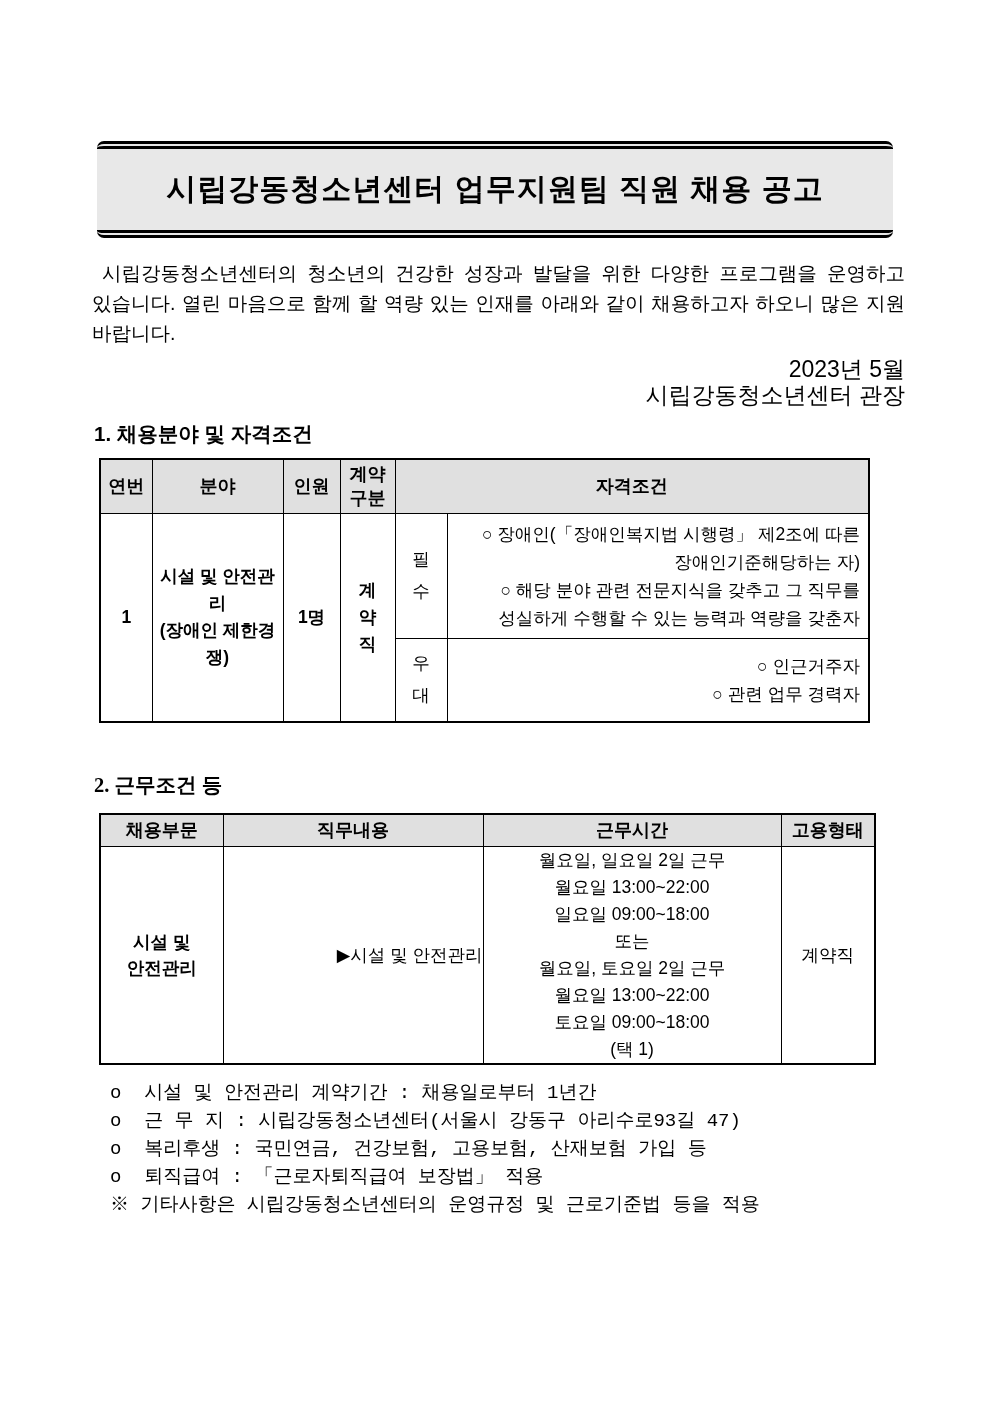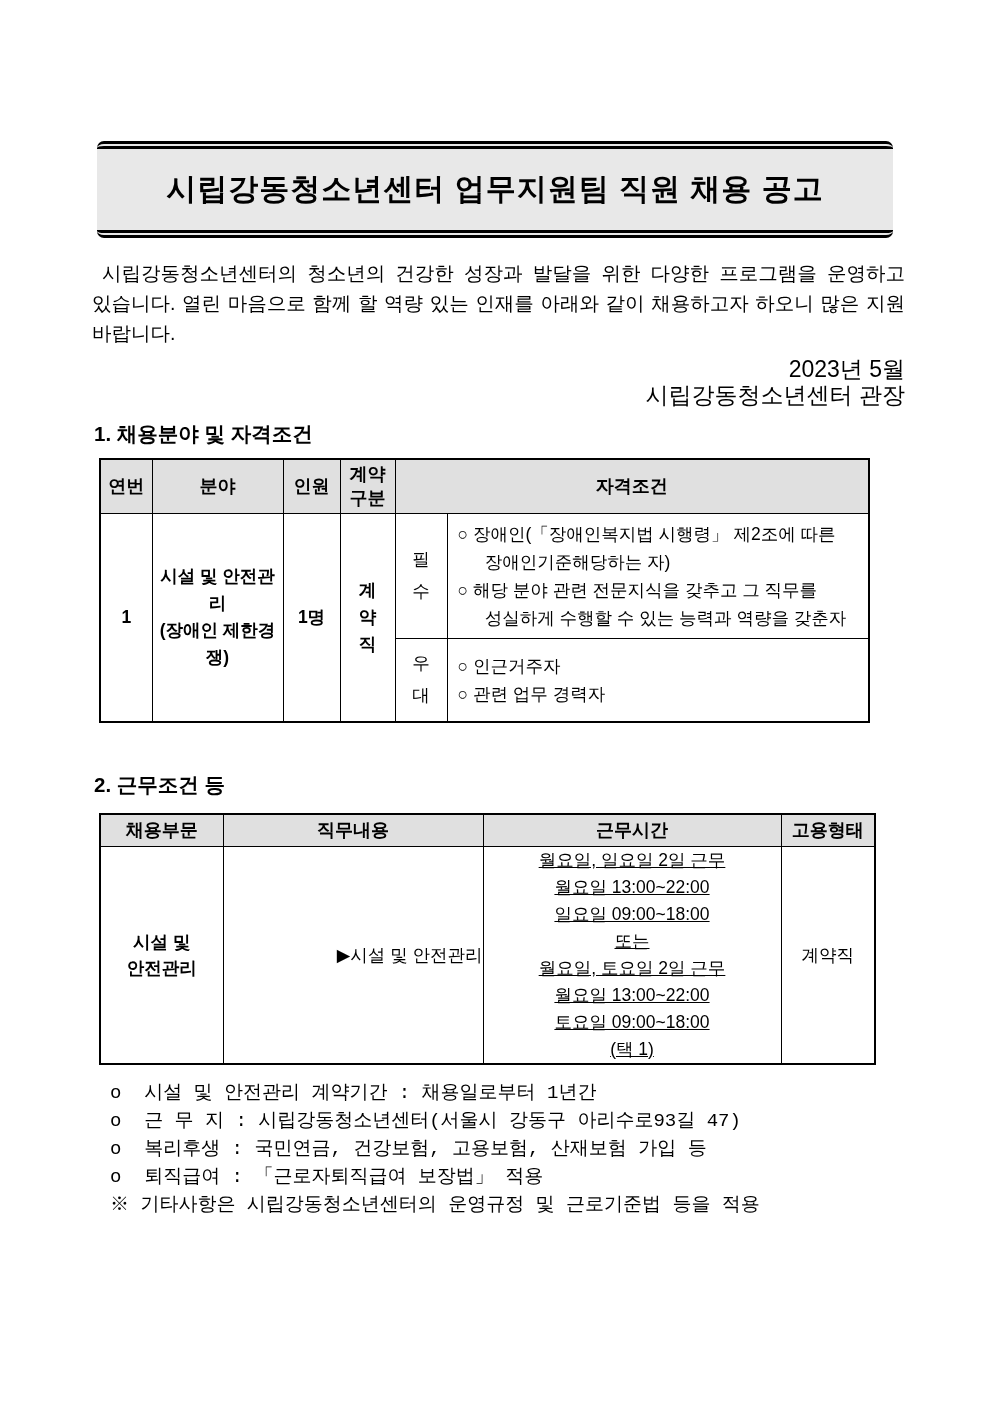--- a/index.html
+++ b/index.html
@@ -26,45 +26,45 @@
   
   .intro {
     margin: 20px 0 0 0; font-size: 19.5px; line-height: 30px;
     text-align: justify; text-indent: 10px; word-break: keep-all;
   }
   .align-right { text-align: right; font-size: 23px; line-height: 26px; }
   .date-line { margin-top: 8px; }
 
   
   .sec-heading { font-size: 20.5px; font-weight: bold; margin: 12px 0 0 2px; }
-  .sec-heading.second { margin-top: 48px; }
+  .sec-heading.second { margin-top: 48px; font-family: Liberation Serif, serif; }
 
   
   table { border-collapse: collapse; table-layout: fixed; border: 2px solid var(--border_color, #000); }
   th, td { border: 1px solid var(--border_color, #000); padding: 0; text-align: center; vertical-align: middle; }
   th { background: var(--table_header_bg, #e0e0e0); font-weight: bold; font-size: 18px; }
   .pre { white-space: pre-line; }
   .bold { font-weight: bold; }
 
   .t1 { width: 769px; margin: 10px 0 0 7px; font-size: 17.5px; }
   .t1 .thead th { height: 54px; }
   .t1 .rowA { height: 122px; }
   .t1 .rowB { height: 84px; }
   .vert { display: inline-block; width: 1.1em; word-break: break-all; line-height: 1.55; text-align: center; }
   .vert.label { line-height: 1.8; }
-  .qual { text-align: left; padding: 6px 8px 6px 10px; margin-top: 37px; }
+  .qual { text-align: right; padding: 6px 8px 6px 10px; margin-top: 37px; }
   .qitem { padding-left: 1.55em; text-indent: -1.55em; line-height: 28px; word-break: keep-all; }
   .field-cell { line-height: 27px; }
 
   .t2 { width: 775px; margin: 14px 0 0 7px; font-size: 17.5px; }
   .t2 .thead th { height: 32px; }
   .t2 .body-row { height: 218px; }
   .duty-cell { text-align: right; }
   .part-cell { line-height: 26px; }
-  .hours-line { line-height: 27px; text-decoration: underline; }
+  .hours-line { line-height: 27px; }
 
   
   .notes { margin: 14px 0 0 18px; font-size: 19px; font-family: Liberation Mono, monospace; }
   .note-line { line-height: 28px; white-space: pre-wrap; word-break: keep-all; }
 </style>
 </head>
 <body>
 
 <div class="page">
   <div class="content">

